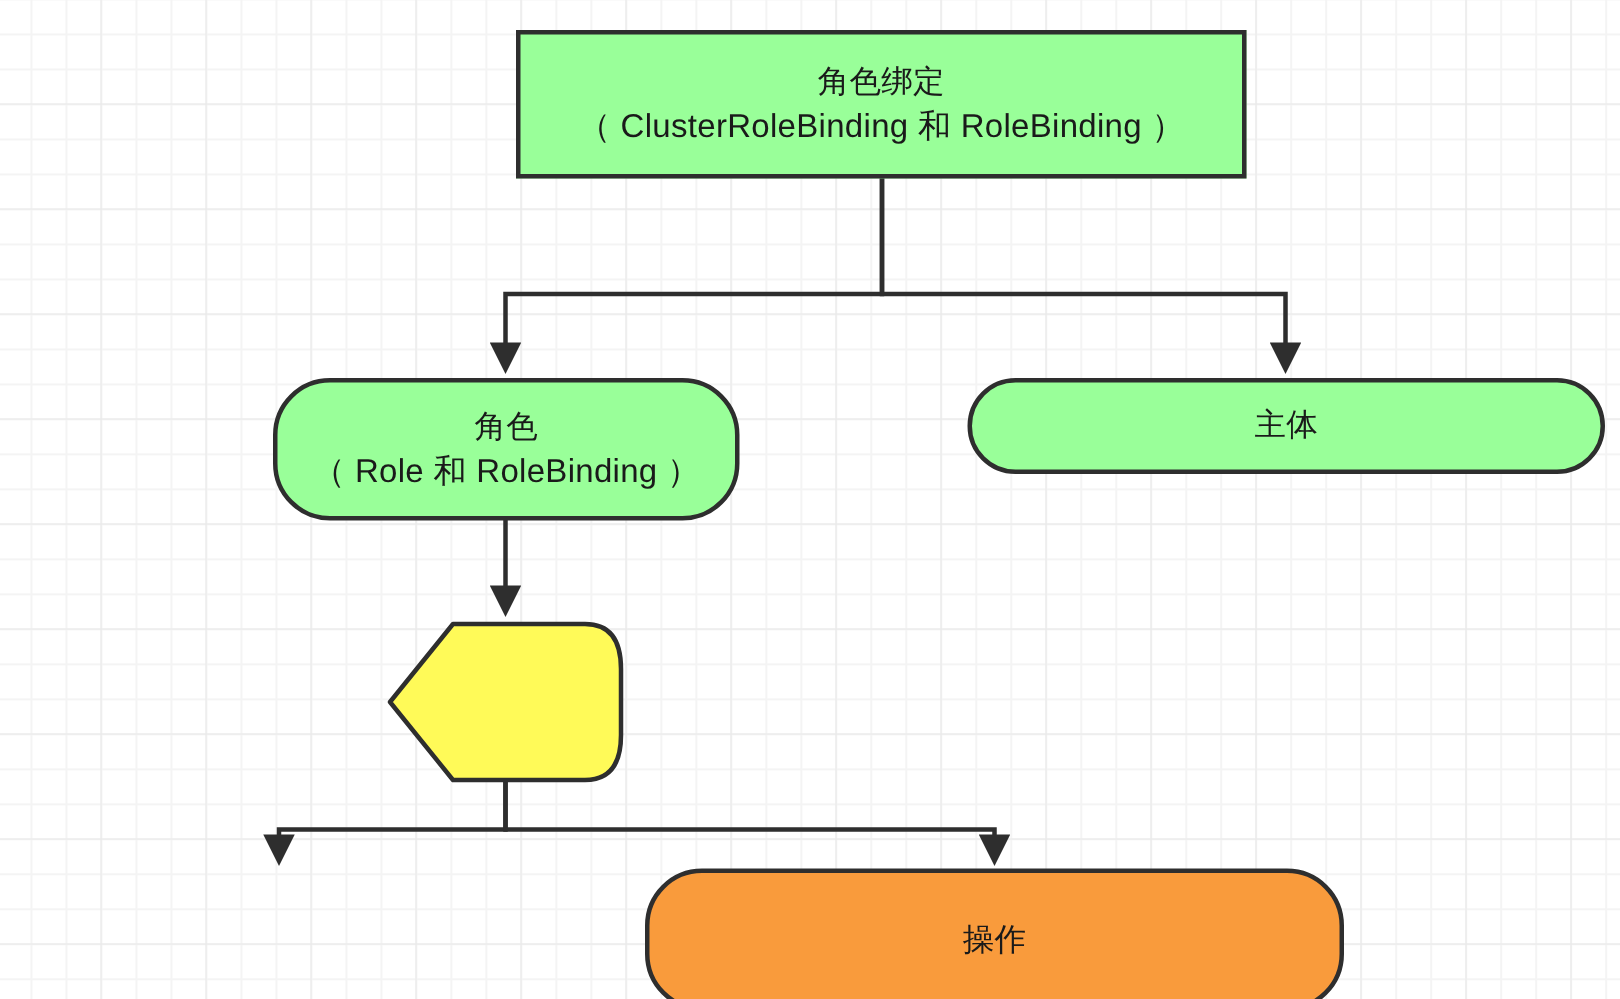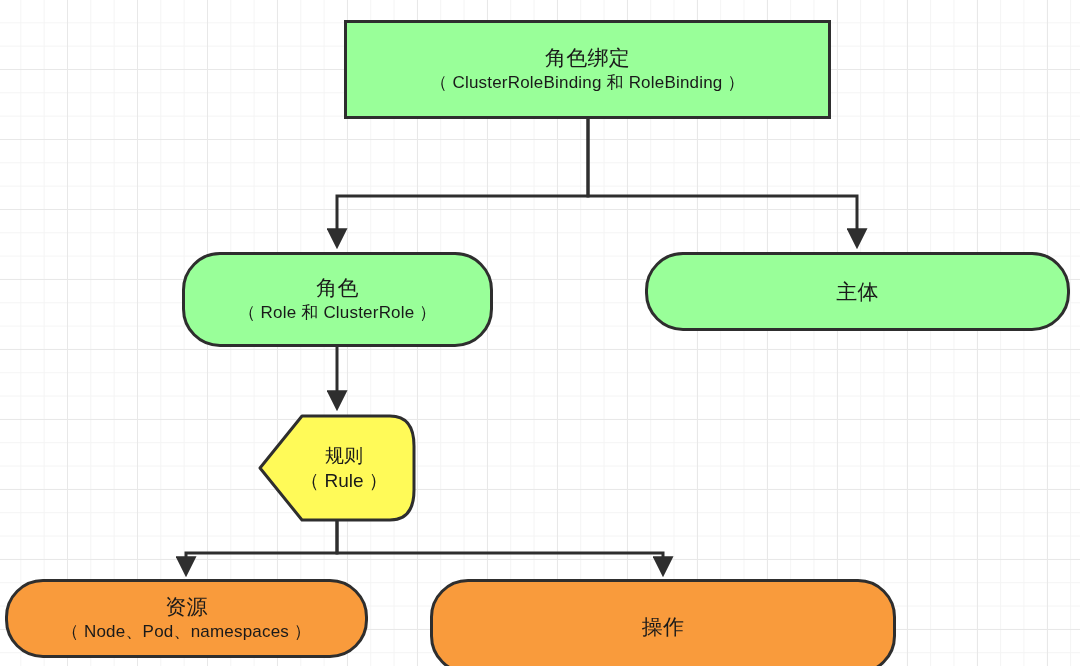--- a/index.html
+++ b/index.html
@@ -41,21 +41,21 @@
     display: flex;
     flex-direction: column;
     align-items: center;
     justify-content: center;
     text-align: center;
     color: #1a1a1a;
     line-height: 1.32;
     letter-spacing: 0.2px;
   }
   .node .line1 { font-size: 21px; }
-  .node .line2 { font-size: 17px; }
+  .node .line2 { font-size: 22px; }
   .green { background: #99ff99; }
   .orange { background: #f99b3c; }
   .rect { border-radius: 0; }
   .pill { border-radius: 38px; }
   .hexnode {
     position: absolute;
     display: flex;
     flex-direction: column;
     align-items: center;
     justify-content: center;
@@ -114,40 +114,32 @@
     <path d="M 337 521 L 337 553 L 663 553 L 663 572" fill="none" stroke="#2e2e2e" stroke-width="3" marker-end="url(#arrow)"></path>
   </svg>
 
   <div class="node green rect" style="left:344px; top:20px; width:487px; height:99px;">
     <span class="line1">角色绑定</span>
     <span class="line2">（ ClusterRoleBinding 和 RoleBinding ）</span>
   </div>
 
   <div class="node green pill" style="left:182px; top:252px; width:311px; height:95px;">
     <span class="line1">角色</span>
-    <span class="line2">（ Role 和 ClusterRole ）</span>
+    <span class="line2">（ Role 和 RoleBinding ）</span>
   </div>
 
-  <div class="node green pill" style="left:645px; top:252px; width:425px; height:79px;">
+  <div class="node green pill" style="left:645px; top:252px; width:425px; height:64px;">
     <span class="line1">主体</span>
   </div>
 
   <div class="hexnode" style="left:258px; top:414px; width:158px; height:108px;">
     <svg class="shape" viewBox="0 0 158 108" preserveAspectRatio="none">
       <path d="M 44 2 L 132 2 Q 156 2 156 32 L 156 76 Q 156 106 132 106 L 44 106 L 2 54 Z" fill="#fffa58" stroke="#2e2e2e" stroke-width="3" stroke-linejoin="round"></path>
     </svg>
-    <div class="hextext">
-      <div>规则</div>
-      <div>（ Rule ）</div>
-    </div>
   </div>
 
-  <div class="node orange pill" style="left:5px; top:579px; width:363px; height:79px;">
-    <span class="line1">资源</span>
-    <span class="line2">（ Node、Pod、namespaces ）</span>
-  </div>
 
   <div class="node orange pill" style="left:430px; top:579px; width:466px; height:95px;align-items:center;">
     <span class="line1">操作</span>
   </div>
 
 
 </div>
 
 </body></html>

